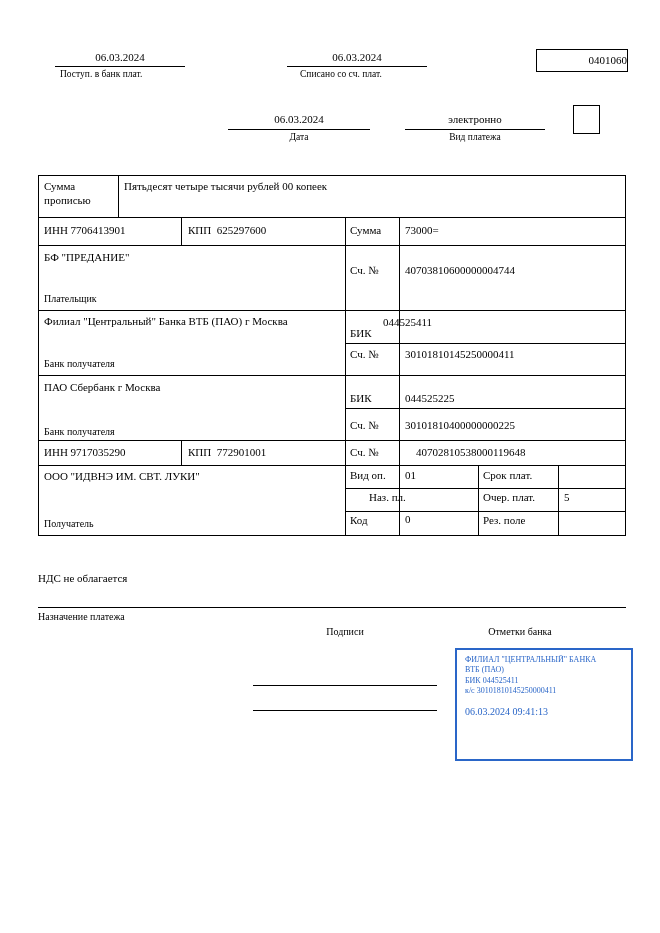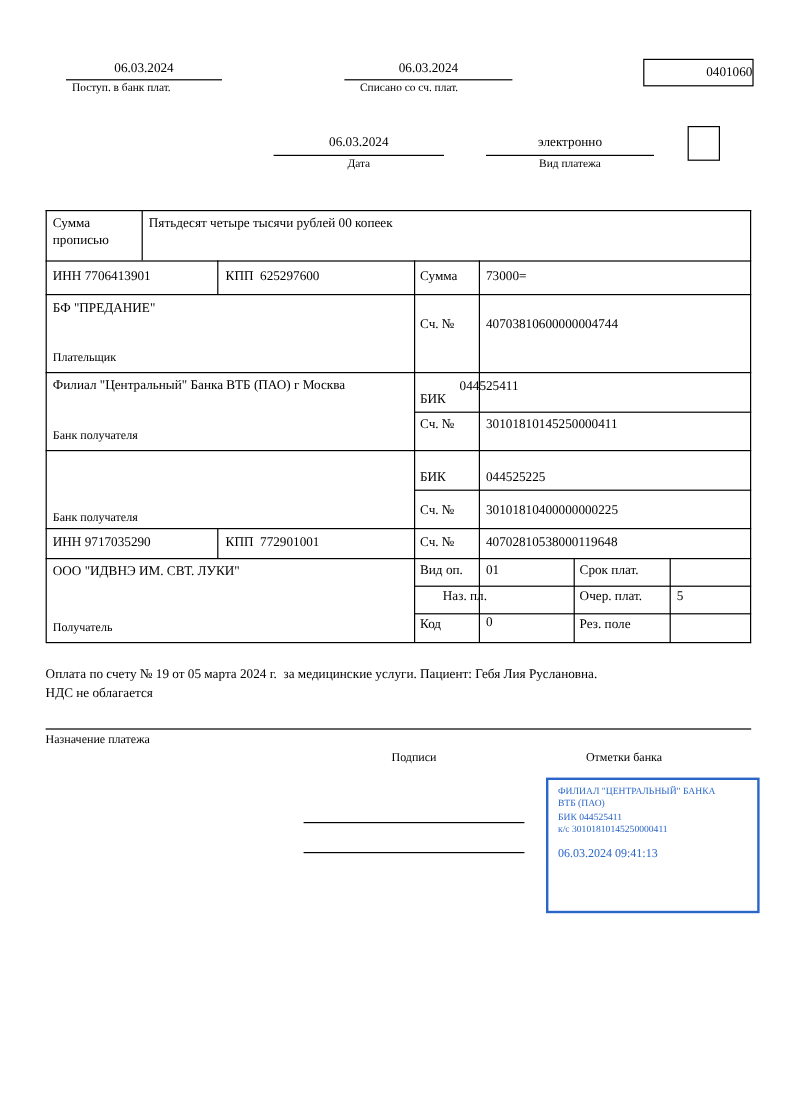--- a/index.html
+++ b/index.html
@@ -91,44 +91,44 @@
   <div class="abs" style="left:350px;top:264px">Сч. №</div>
   <div class="abs" style="left:405px;top:264px">40703810600000004744</div>
 
   <div class="abs" style="left:44px;top:315px;width:295px">Филиал "Центральный" Банка ВТБ (ПАО) г Москва</div>
   <div class="abs" style="left:350px;top:327px">БИК</div>
   <div class="abs" style="left:383px;top:316px">044525411</div>
   <div class="abs" style="left:350px;top:348px">Сч. №</div>
   <div class="abs" style="left:405px;top:348px">30101810145250000411</div>
   <div class="abs sm" style="left:44px;top:358px">Банк получателя</div>
 
+  <div class="abs" style="left:44px;top:381px;width:295px">ПАО Сбербанк г Москва</div>
   <div class="abs" style="left:350px;top:392px">БИК</div>
   <div class="abs" style="left:405px;top:392px">044525225</div>
   <div class="abs" style="left:350px;top:419px">Сч. №</div>
   <div class="abs" style="left:405px;top:419px">30101810400000000225</div>
   <div class="abs sm" style="left:44px;top:426px">Банк получателя</div>
 
   <div class="abs" style="left:44px;top:446px">ИНН 9717035290</div>
   <div class="abs" style="left:188px;top:446px">КПП  772901001</div>
   <div class="abs" style="left:350px;top:446px">Сч. №</div>
-  <div class="abs" style="left:405px;top:446px">40702810538000119648</div>
+  <div class="abs" style="left:416px;top:446px">40702810538000119648</div>
 
   <div class="abs" style="left:44px;top:470px;width:295px">ООО "ИДВНЭ ИМ. СВТ. ЛУКИ"</div>
   <div class="abs sm" style="left:44px;top:518px">Получатель</div>
   <div class="abs" style="left:350px;top:469px">Вид оп.</div>
   <div class="abs" style="left:405px;top:469px">01</div>
   <div class="abs" style="left:483px;top:469px">Срок плат.</div>
   <div class="abs" style="left:369px;top:491px">Наз. пл.</div>
   <div class="abs" style="left:483px;top:491px">Очер. плат.</div>
   <div class="abs" style="left:564px;top:491px">5</div>
   <div class="abs" style="left:350px;top:514px">Код</div>
   <div class="abs" style="left:405px;top:513px">0</div>
   <div class="abs" style="left:483px;top:514px">Рез. поле</div>
 
-  <div class="abs" style="left:38px;top:556px;width:584px">Оплата по счету № 19 от 05 марта 2024 г.  за медицинские услуги. Пациент: Гебя Лия Руслановна.</div>
   <div class="abs" style="left:38px;top:572px;width:584px">НДС не облагается</div>
   <div class="hl" style="left:38px;top:607px;width:588px"></div>
   <div class="abs sm" style="left:38px;top:611px">Назначение платежа</div>
 
   <div class="abs sm ctr" style="left:255px;top:626px;width:180px">Подписи</div>
   <div class="abs sm ctr" style="left:455px;top:626px;width:130px">Отметки банка</div>
 
 
   <div class="hl" style="left:253px;top:685px;width:184px"></div>
   <div class="hl" style="left:253px;top:710px;width:184px"></div>

